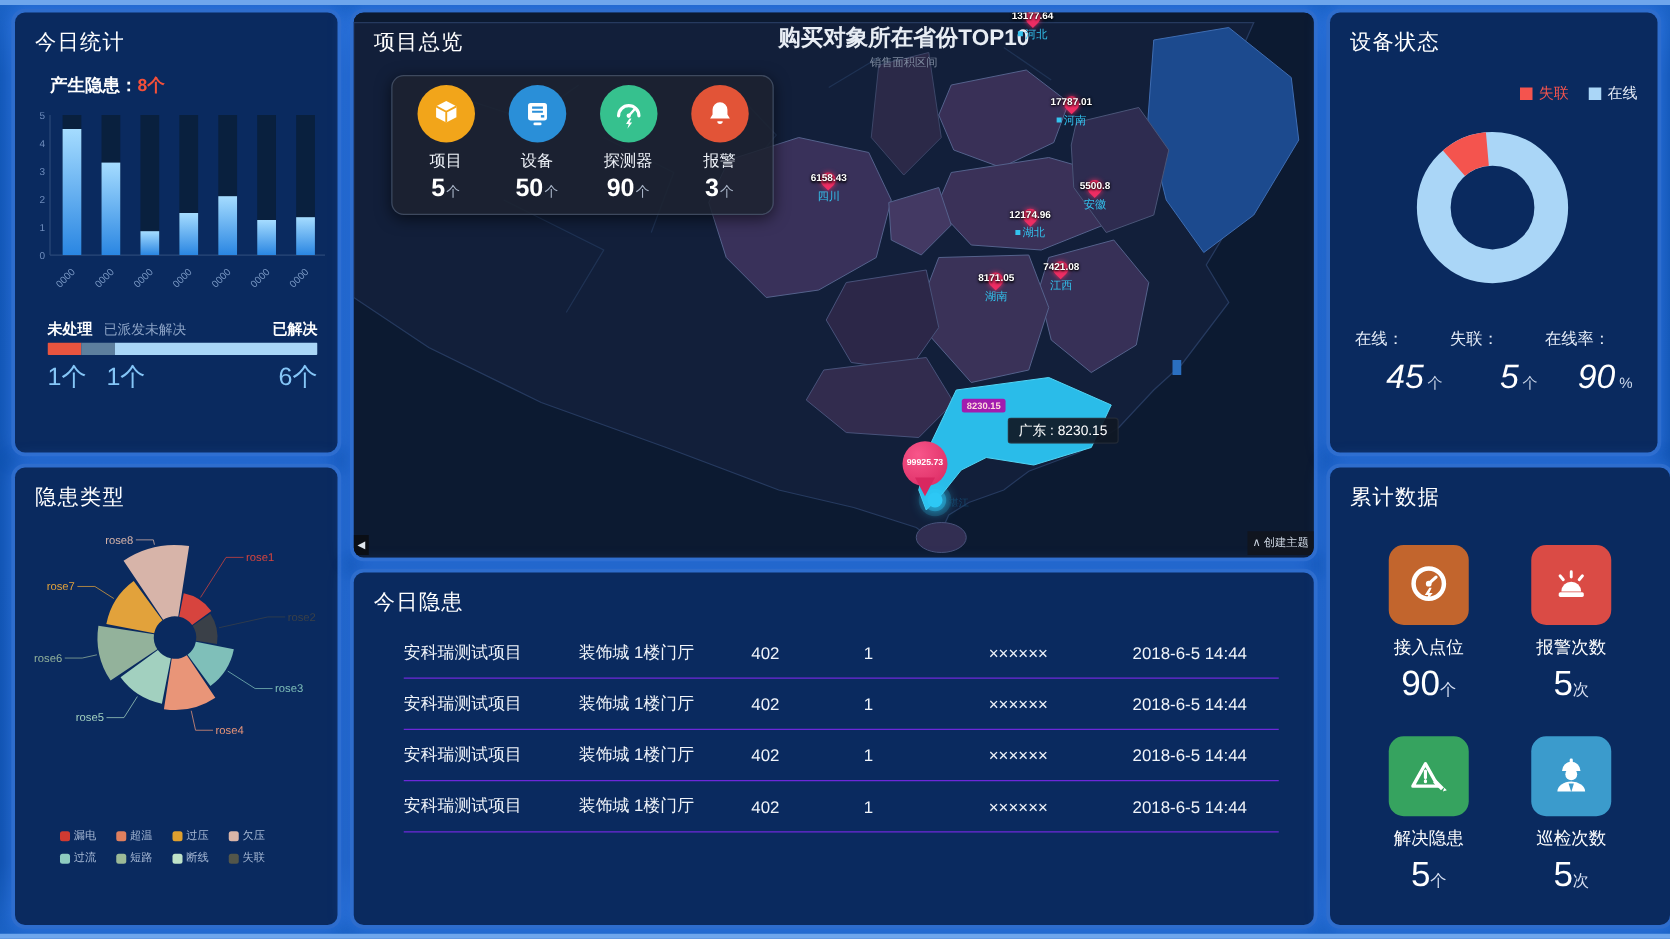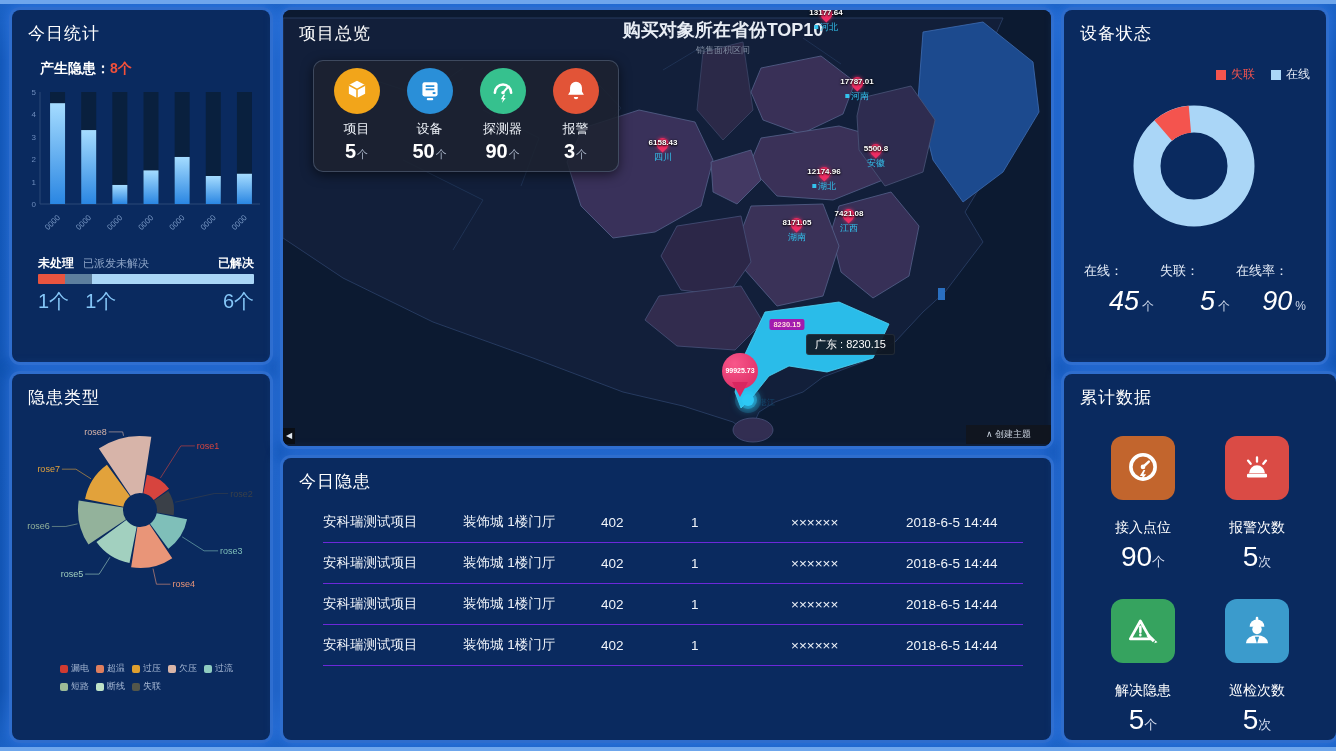--- a/index.html
+++ b/index.html
@@ -29,22 +29,22 @@
   .tl-labels .l1{font-weight:bold;color:#fff}
   .tl-labels .l2{margin-left:9px;font-size:11px;color:#8ca3c6}
   .tl-labels .l3{margin-left:auto;font-weight:bold;color:#fff}
   .tl-bar{position:absolute;left:26px;right:16px;top:264px;height:10px;display:flex;border-radius:1px;overflow:hidden}
   .tl-vals{position:absolute;left:26px;right:16px;top:278px;display:flex;font-size:20px;color:#85c6f7}
   .tl-vals .v2{margin-left:16px}
   .tl-vals .v3{margin-left:auto}
 
   
   #rose-mount{position:absolute;left:3px;top:8px;overflow:visible}
-  .rose-legend{position:absolute;left:48px;top:288px;width:180px;display:grid;
-               grid-template-columns:repeat(5,1fr);grid-row-gap:5px;font-size:9px;color:#a6b8d4}
+  .rose-legend{position:absolute;left:36px;top:288px;width:180px;display:grid;
+               grid-template-columns:repeat(4,1fr);grid-row-gap:5px;font-size:9px;color:#a6b8d4}
   .rose-legend .li{display:flex;align-items:center;gap:3px}
   .rose-legend .sw{width:8px;height:8px;border-radius:2px;flex:none}
 
   
   #map-svg{position:absolute;left:0;top:0}
   .map-head{position:absolute;left:440px;top:8px;transform:translateX(-50%);text-align:center;z-index:5}
   .map-head .mt{font-size:18px;font-weight:bold;color:#e8edf4;white-space:nowrap}
   .map-head .ms{font-size:9px;color:#7e8a9e;margin-top:2px}
   #map-markers{position:absolute;inset:0;z-index:6}
   .marker{position:absolute;display:flex;flex-direction:column;align-items:center;transform:translateX(-50%)}
@@ -63,21 +63,21 @@
            background:radial-gradient(circle at 35% 30%,#f8568a,#d92760)}
   .bp-tip{position:absolute;left:50%;top:29px;transform:translateX(-50%);width:0;height:0;
           border:8px solid transparent;border-top:15px solid #d92760}
   .bp-val{position:absolute;top:14px;left:0;width:36px;text-align:center;font-size:7px;font-weight:bold;color:#fff}
   .ripple{position:absolute;left:465px;top:390px;width:12px;height:12px;border-radius:50%;background:#2dc8f5;z-index:5;
           transform:translate(-50%,-50%);
           box-shadow:0 0 0 3px rgba(45,200,245,.4),0 0 0 7px rgba(45,200,245,.18),0 0 10px 3px rgba(45,200,245,.8)}
   .ripple-label{position:absolute;left:476px;top:392px;font-size:8px;color:#14486e;z-index:5;transform:translateY(-50%)}
   .tw-sq{position:absolute;left:655px;top:278px;width:7px;height:12px;background:#2a6fc0;z-index:4}
   .theme-tag{position:absolute;right:0;bottom:2px;background:#10151f;color:#cdd6e2;font-size:9px;
-             padding:3px 20px;z-index:8}
+             padding:3px 4px;z-index:8}
   .collapse{position:absolute;left:0;bottom:2px;background:#0a0e15;color:#dfe6ee;font-size:8px;
             padding:3px 3px;z-index:8;line-height:10px}
   .ov-box{position:absolute;left:30px;top:50px;width:292px;height:110px;border-radius:10px;z-index:10;
           background:rgba(28,34,48,.88);border:1px solid rgba(130,150,180,.35);
           box-shadow:0 3px 12px rgba(0,0,0,.55);display:flex;align-items:center;justify-content:space-around;padding:0 6px}
   .ov-item{display:flex;flex-direction:column;align-items:center}
   .ov-ic{width:46px;height:46px;border-radius:50%;display:flex;align-items:center;justify-content:center}
   .ov-label{font-size:13px;color:#eef2f8;margin-top:6px}
   .ov-val{font-size:20px;font-weight:bold;color:#fff;margin-top:2px;line-height:22px}
   .ov-val .u{font-size:11px;font-weight:normal;color:#aab6c9;margin-left:1px}
@@ -97,21 +97,21 @@
   .dev-stat{flex:1}
   .dev-stat .lb{font-size:13px;color:#e6edf8}
   .dev-stat .vl{margin-top:6px;font-size:27px;font-style:italic;color:#fff;text-align:right;padding-right:6px}
   .dev-stat .vl .u{font-size:12px;font-style:normal;color:#ccd7ea;margin-left:3px}
 
   
   .cum-grid{position:absolute;left:26px;right:26px;top:62px;display:grid;
             grid-template-columns:1fr 1fr;grid-column-gap:8px;grid-row-gap:26px}
   .card{display:flex;flex-direction:column;align-items:center}
   .card .ic{width:64px;height:64px;border-radius:12px;display:flex;align-items:center;justify-content:center}
-  .card .lb{margin-top:19px;font-size:14px;color:#fff}
+  .card .lb{margin-top:9px;font-size:14px;color:#fff}
   .card .vl{margin-top:4px;font-size:28px;color:#fff}
   .card .vl .u{font-size:13px;color:#d6def0}
 </style>
 </head>
 <body>
 
 <div class="panel" id="p-today">
   <div class="p-title">今日统计</div>
   <div class="summary">
     <span>产生隐患：</span><span class="red">8个</span>

